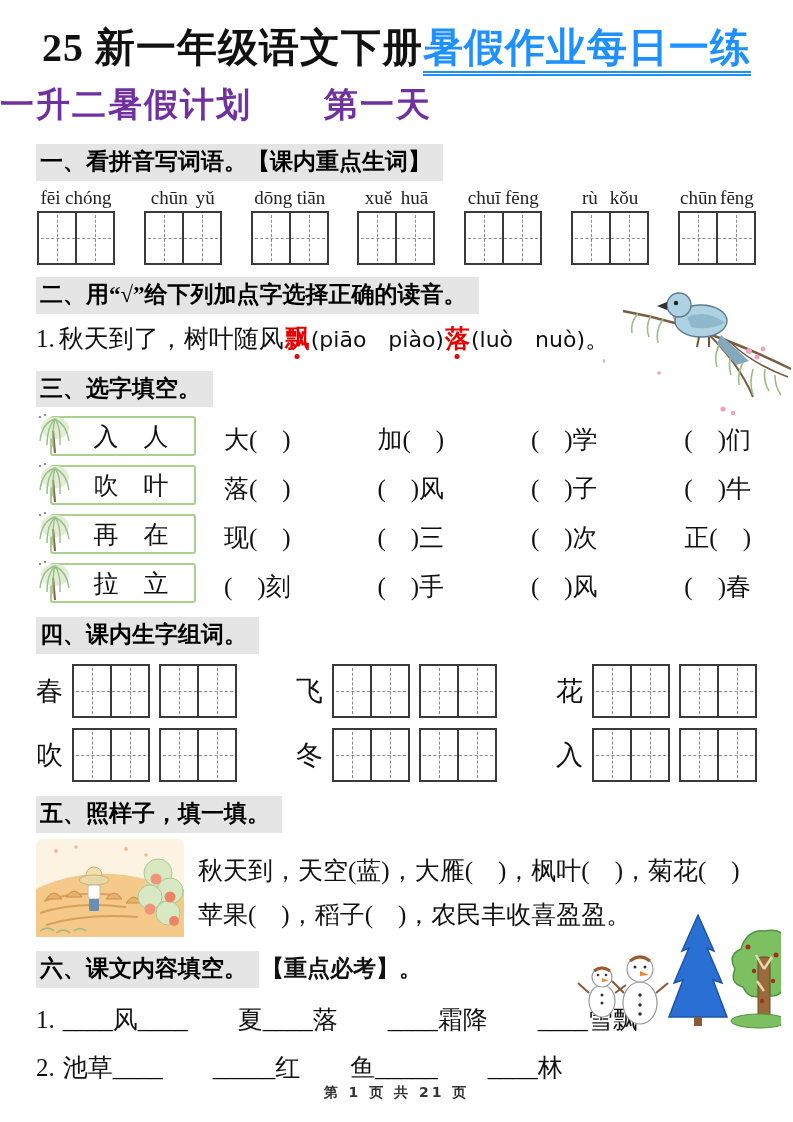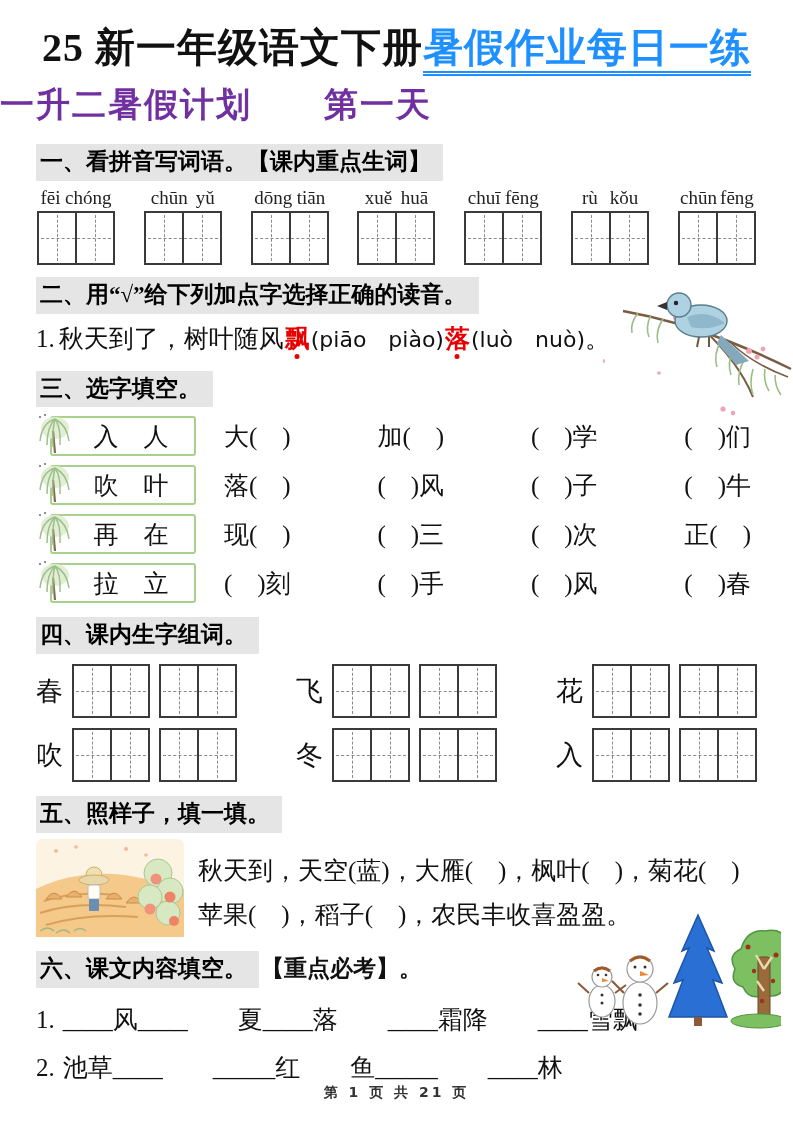--- a/index.html
+++ b/index.html
@@ -35,21 +35,21 @@
   .sec2{position:relative;}
   .sentence{font-size:25px;line-height:38px;margin-top:6px;}
   .snum{margin-right:4px;}
   .redchar{color:#e60000;font-weight:700;position:relative;margin:0 1px;}
   .redchar::after{content:"";position:absolute;left:50%;bottom:-7px;width:5px;height:5px;border-radius:50%;
                   background:#e60000;transform:translateX(-50%);}
   .latin{font-family:"DejaVu Sans",sans-serif;font-size:22px;}
   .bird-ill{position:absolute;right:-36px;top:-8px;pointer-events:none;}
 
   
-  .s3row{display:flex;align-items:center;margin-top:9px;}
+  .s3row{display:flex;align-items:flex-end;margin-top:9px;}
   .choicebox{position:relative;margin-left:14px;width:126px;height:36px;border:2px solid #a9d18e;border-radius:3px;
              display:flex;align-items:center;justify-content:center;font-size:25px;padding-left:16px;background:#fff;}
   .willow{position:absolute;left:-15px;top:-5px;}
   .s3items{display:flex;flex:1;margin-left:28px;justify-content:space-between;padding-right:6px;font-size:25px;}
 
   
   .s4row{display:flex;justify-content:space-between;margin-top:10px;}
   .s4col{display:flex;align-items:center;gap:9px;}
   .s4char{font-size:27px;}
 

